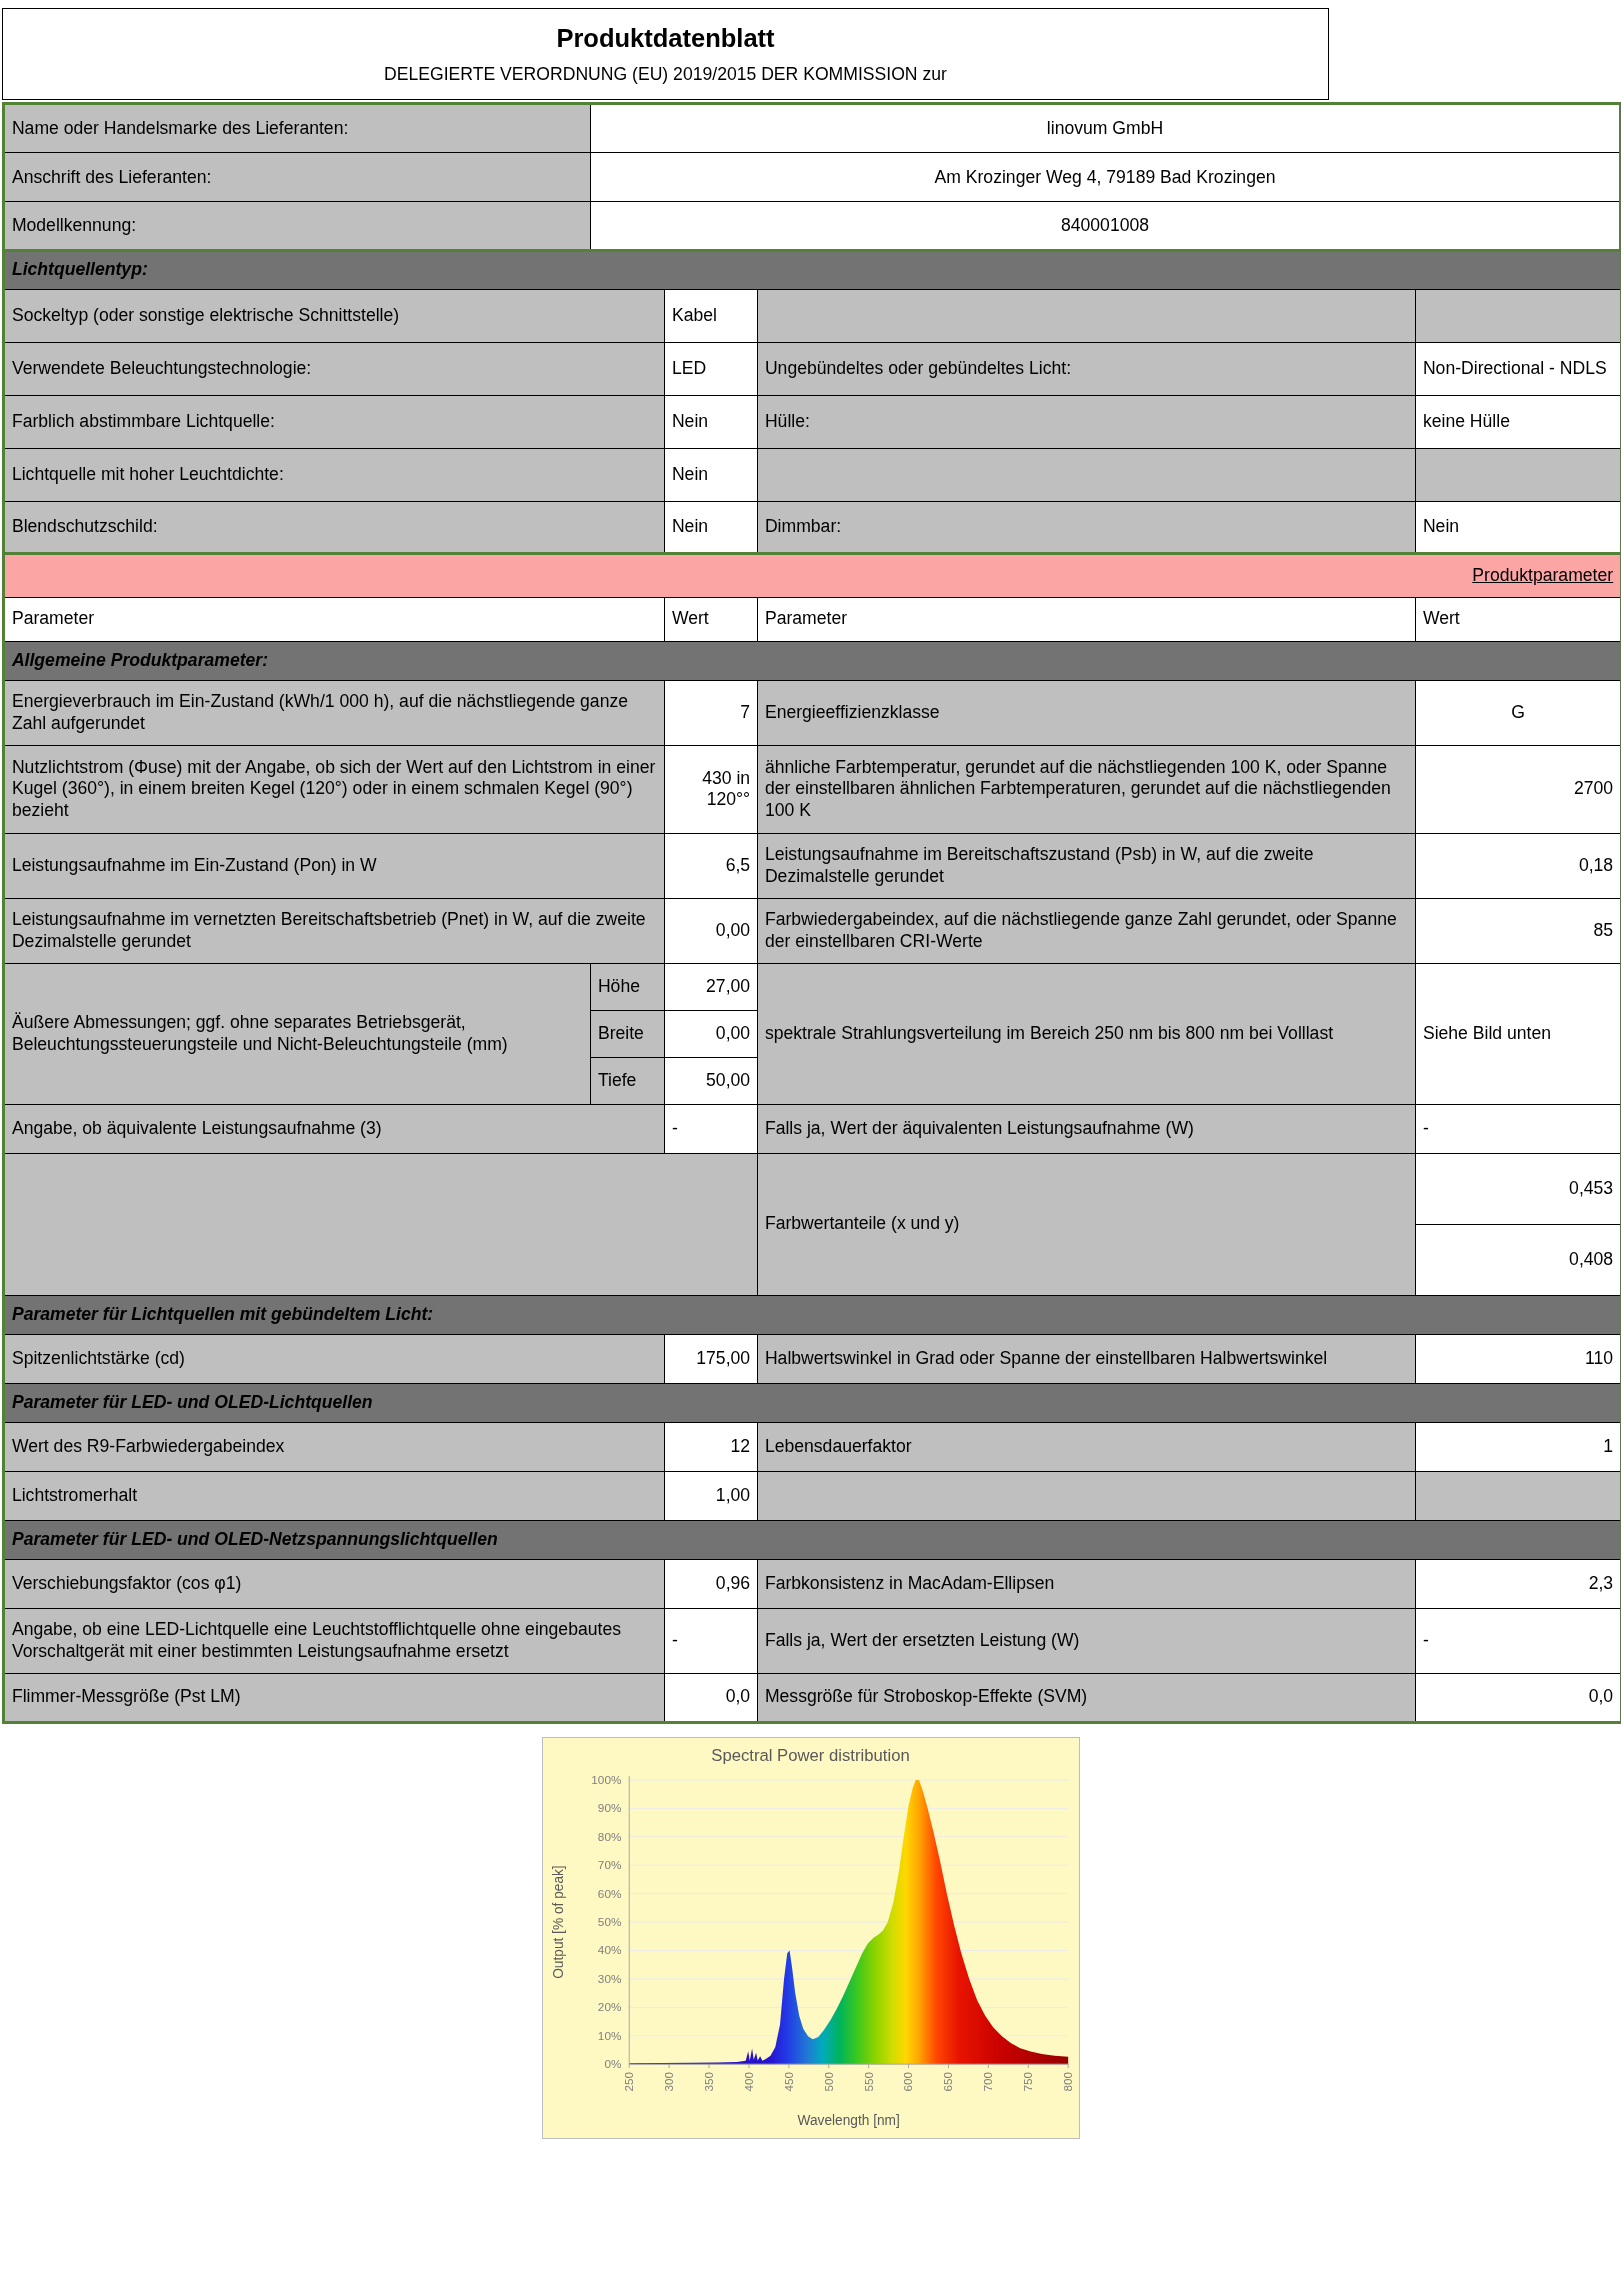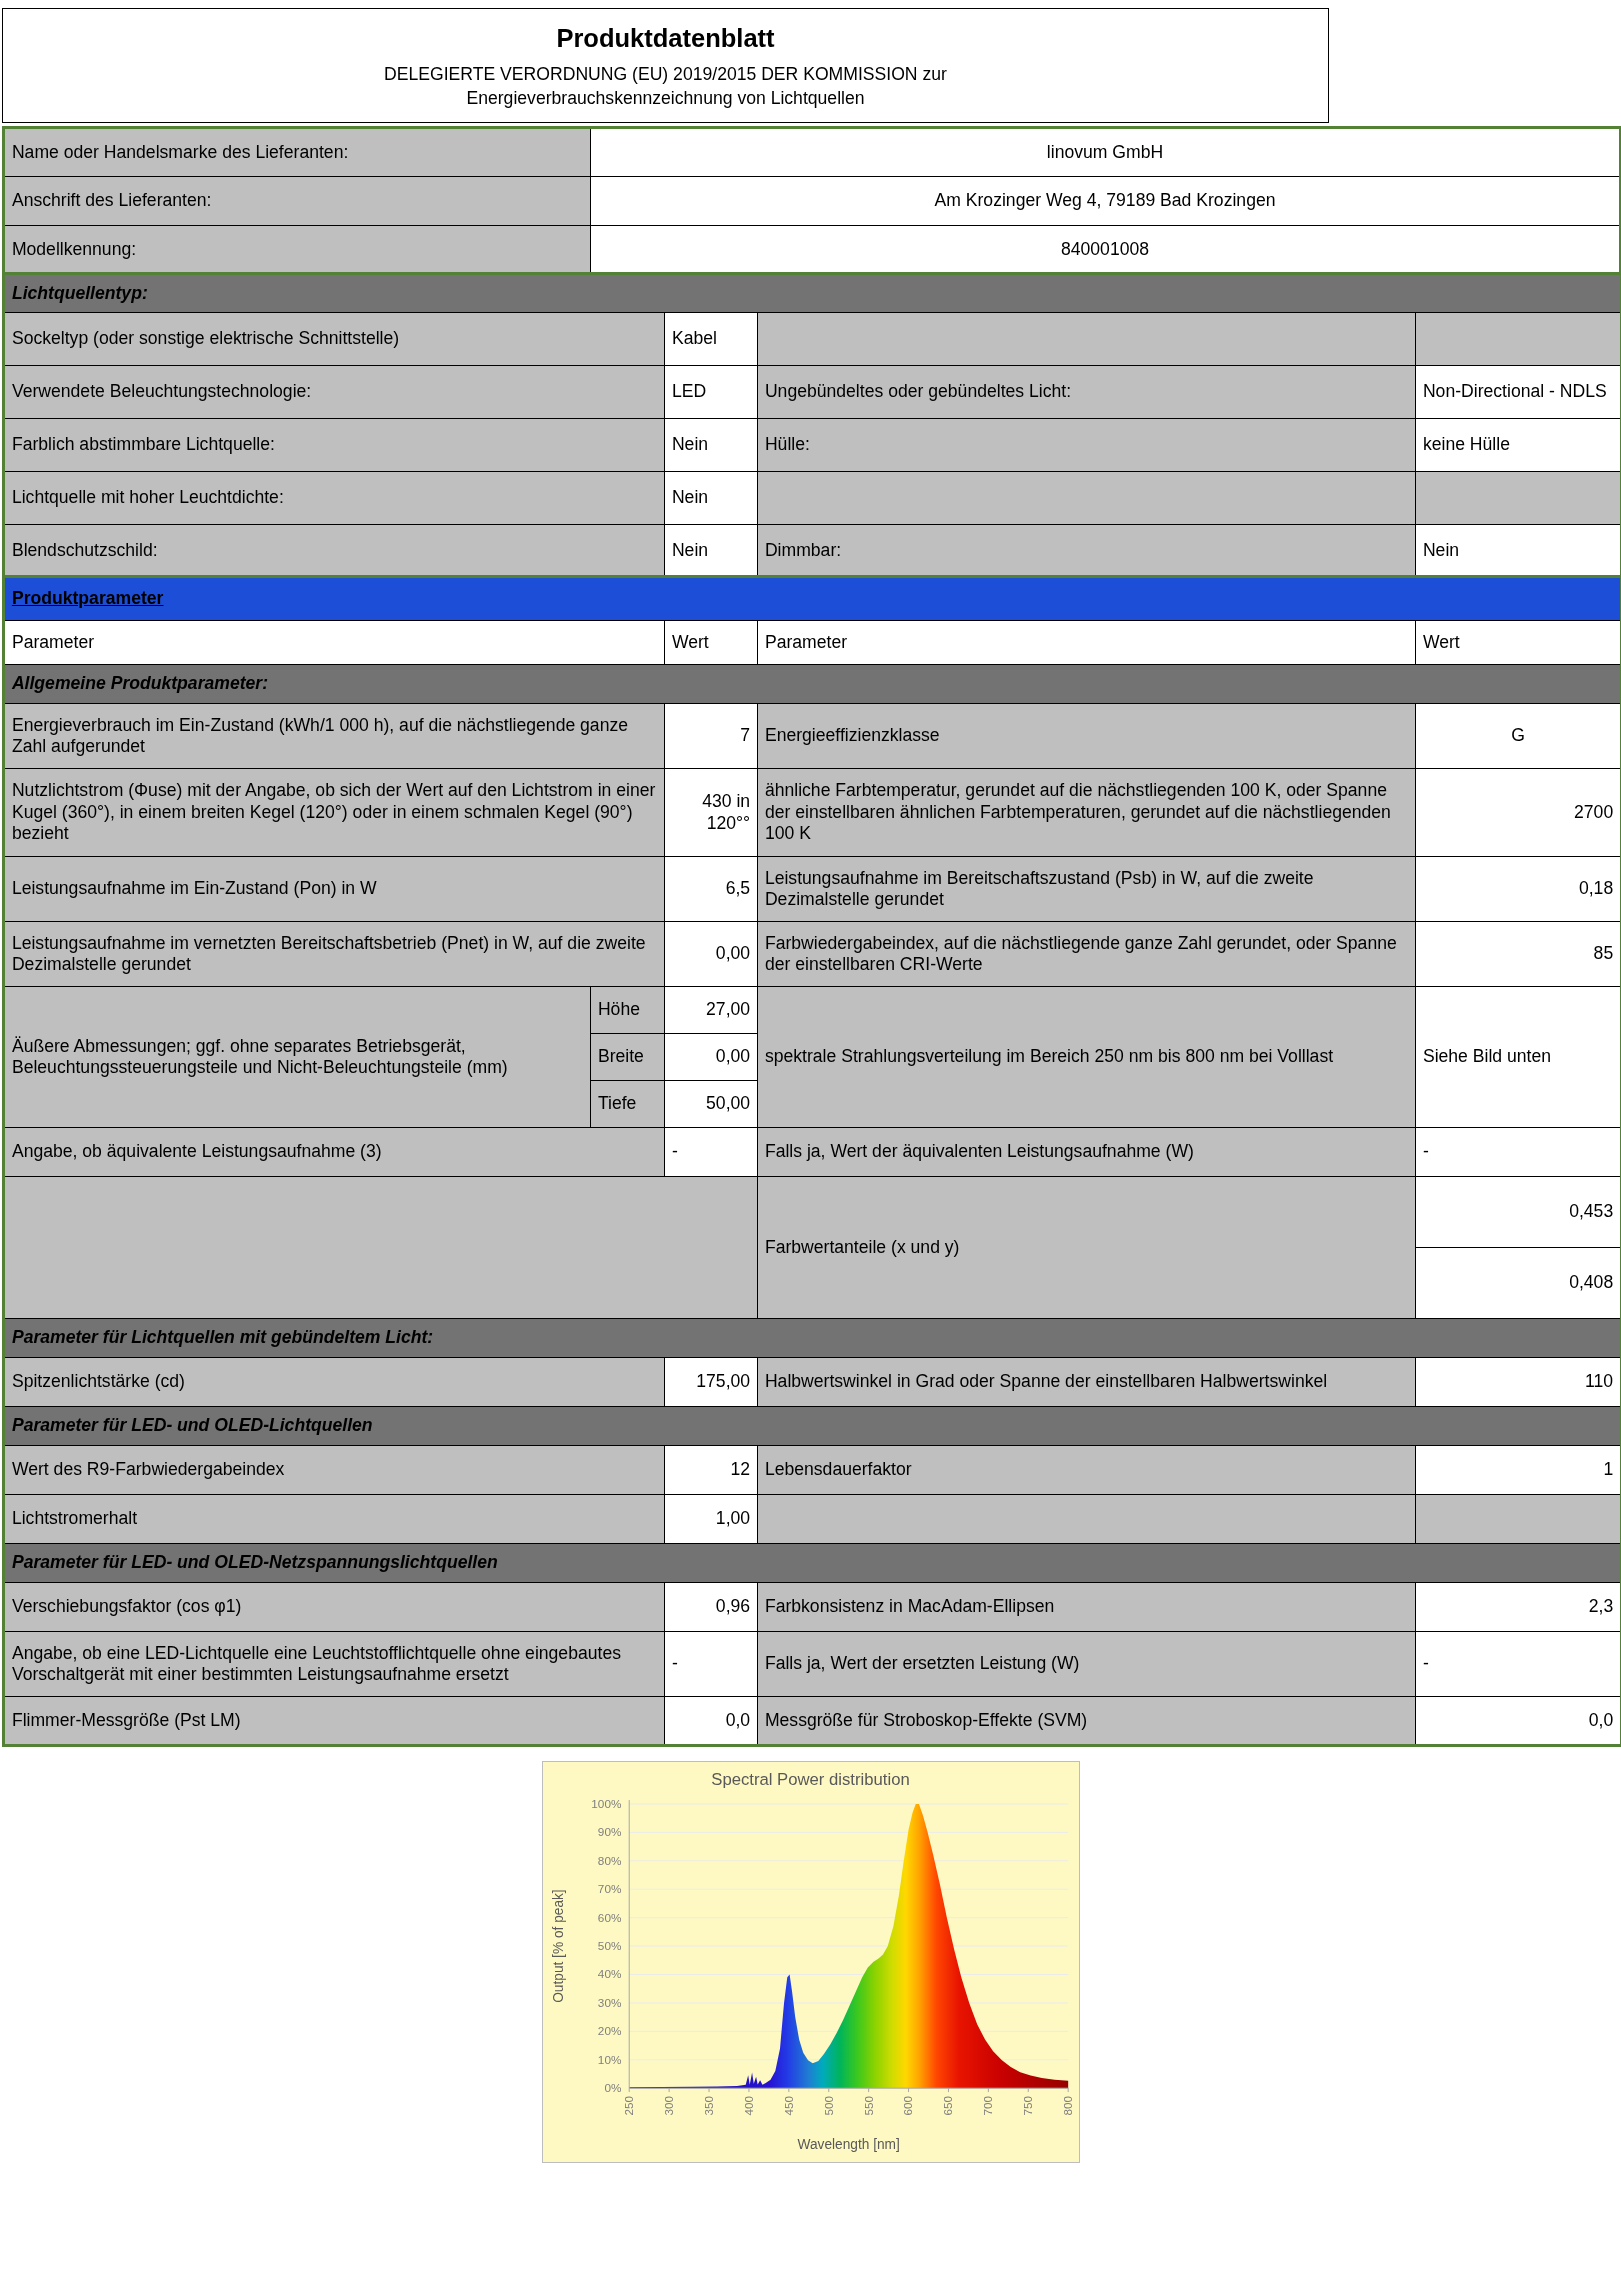--- a/index.html
+++ b/index.html
@@ -11,37 +11,36 @@
   .titlebox .t{font-size:25.5px;font-weight:bold;margin-bottom:9.8px}
   .titlebox .s{font-size:17.6px;line-height:23.5px}
   table{border-collapse:collapse;table-layout:fixed;width:1617px;background:#fff}
   table.sect{border:3.9px solid #538135}
   .mt{margin-top:-3.9px}
   td{border:1px solid #000;padding:2.9px 6.9px;vertical-align:middle;line-height:21.6px;overflow:hidden;word-wrap:break-word}
   td.gray{background:#BFBFBF}
   td.sec{background:#737373;font-weight:bold;font-style:italic}
   td.num{text-align:right}
   td.ctr{text-align:center}
-  td.ptitle{text-align:left;font-weight:bold;background:#1d4ed8}
+  td.ptitle{text-align:right;font-weight:normal;background:#fca5a5}
   .ul{text-decoration:underline}
   tr.r40{height:39px}tr.r45{height:44px}tr.r48{height:47px}tr.r50{height:49px}
   tr.r54{height:53px}tr.r66{height:65px}tr.r72{height:71px}tr.r90{height:88px}
   .chartbox{width:538px;margin:13.7px auto 0;border:1px solid #bdbdbd;background:#fef9c3;padding:5.9px 0 2px}
   .chart-title{text-align:center;color:#595959;font-size:16.7px;margin:2px 0 3.9px}
   svg text{font-family:"Liberation Sans",sans-serif}
 </style>
 </head>
 <body>
 
 <div class="doc">
 
   <div class="titlebox">
     <div class="t">Produktdatenblatt</div>
     <div class="s">DELEGIERTE VERORDNUNG (EU) 2019/2015 DER KOMMISSION zur</div>
-    <div class="s">Energieverbrauchskennzeichnung von Lichtquellen</div>
   </div>
 
   <table class="sect" style="margin-top:2.9px">
     <colgroup>
         <col style="width:587px">
         <col style="width:1030px">
       </colgroup>
     <tbody>
         <tr class="r50">
       <td class="gray">Name oder Handelsmarke des Lieferanten:</td>

